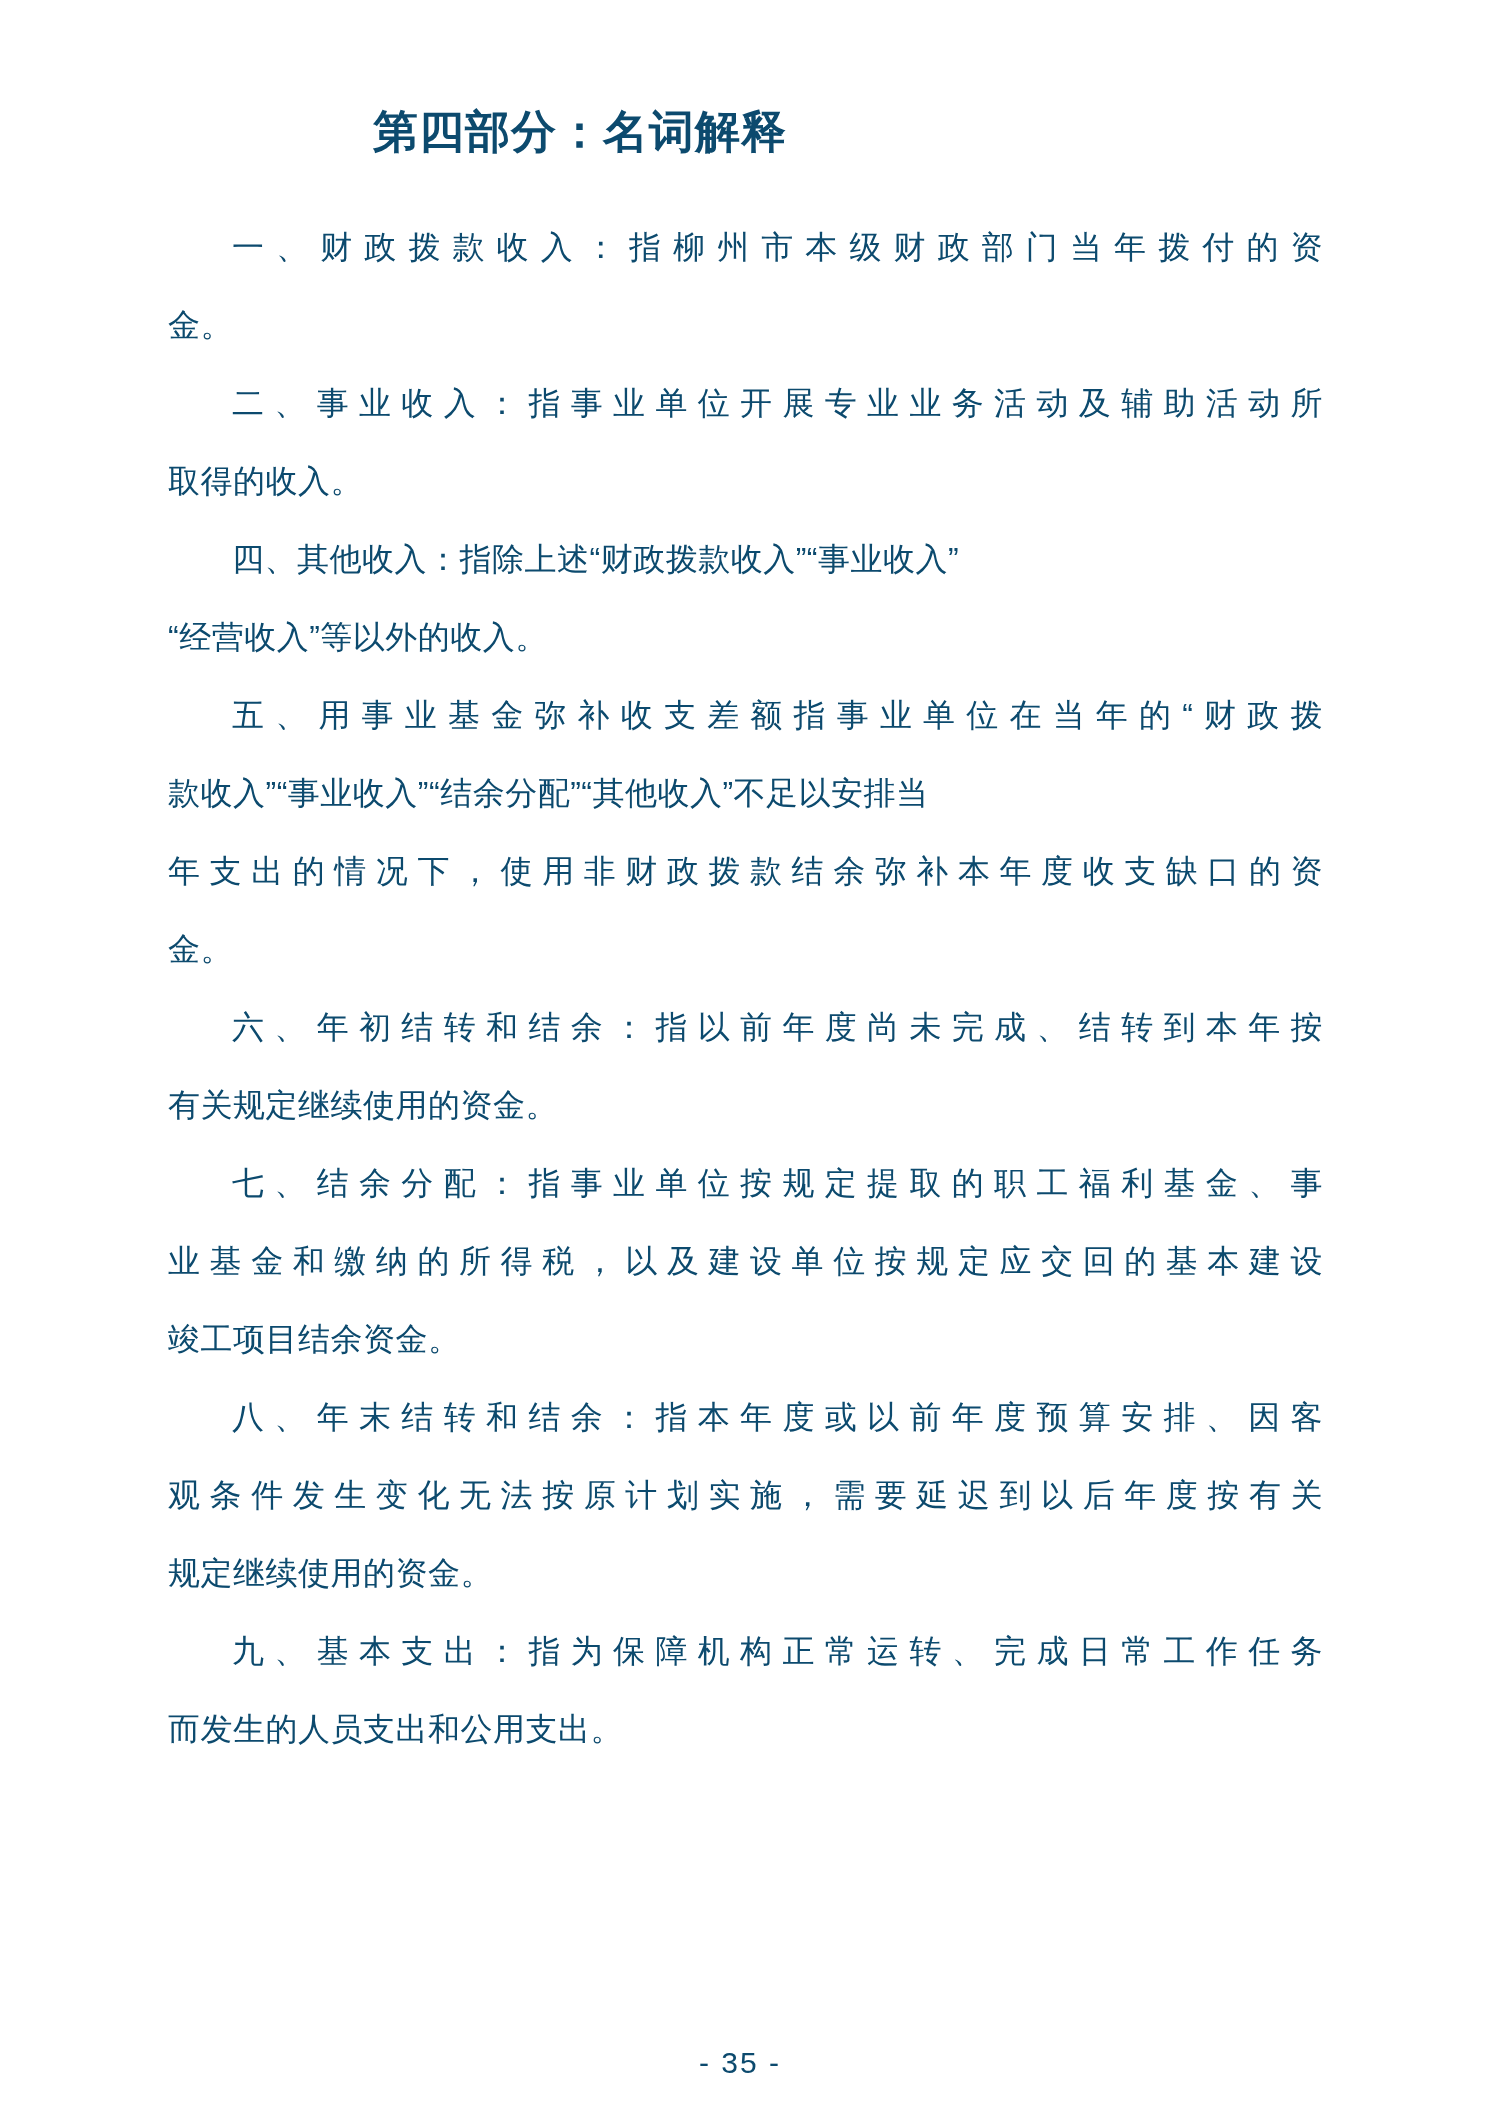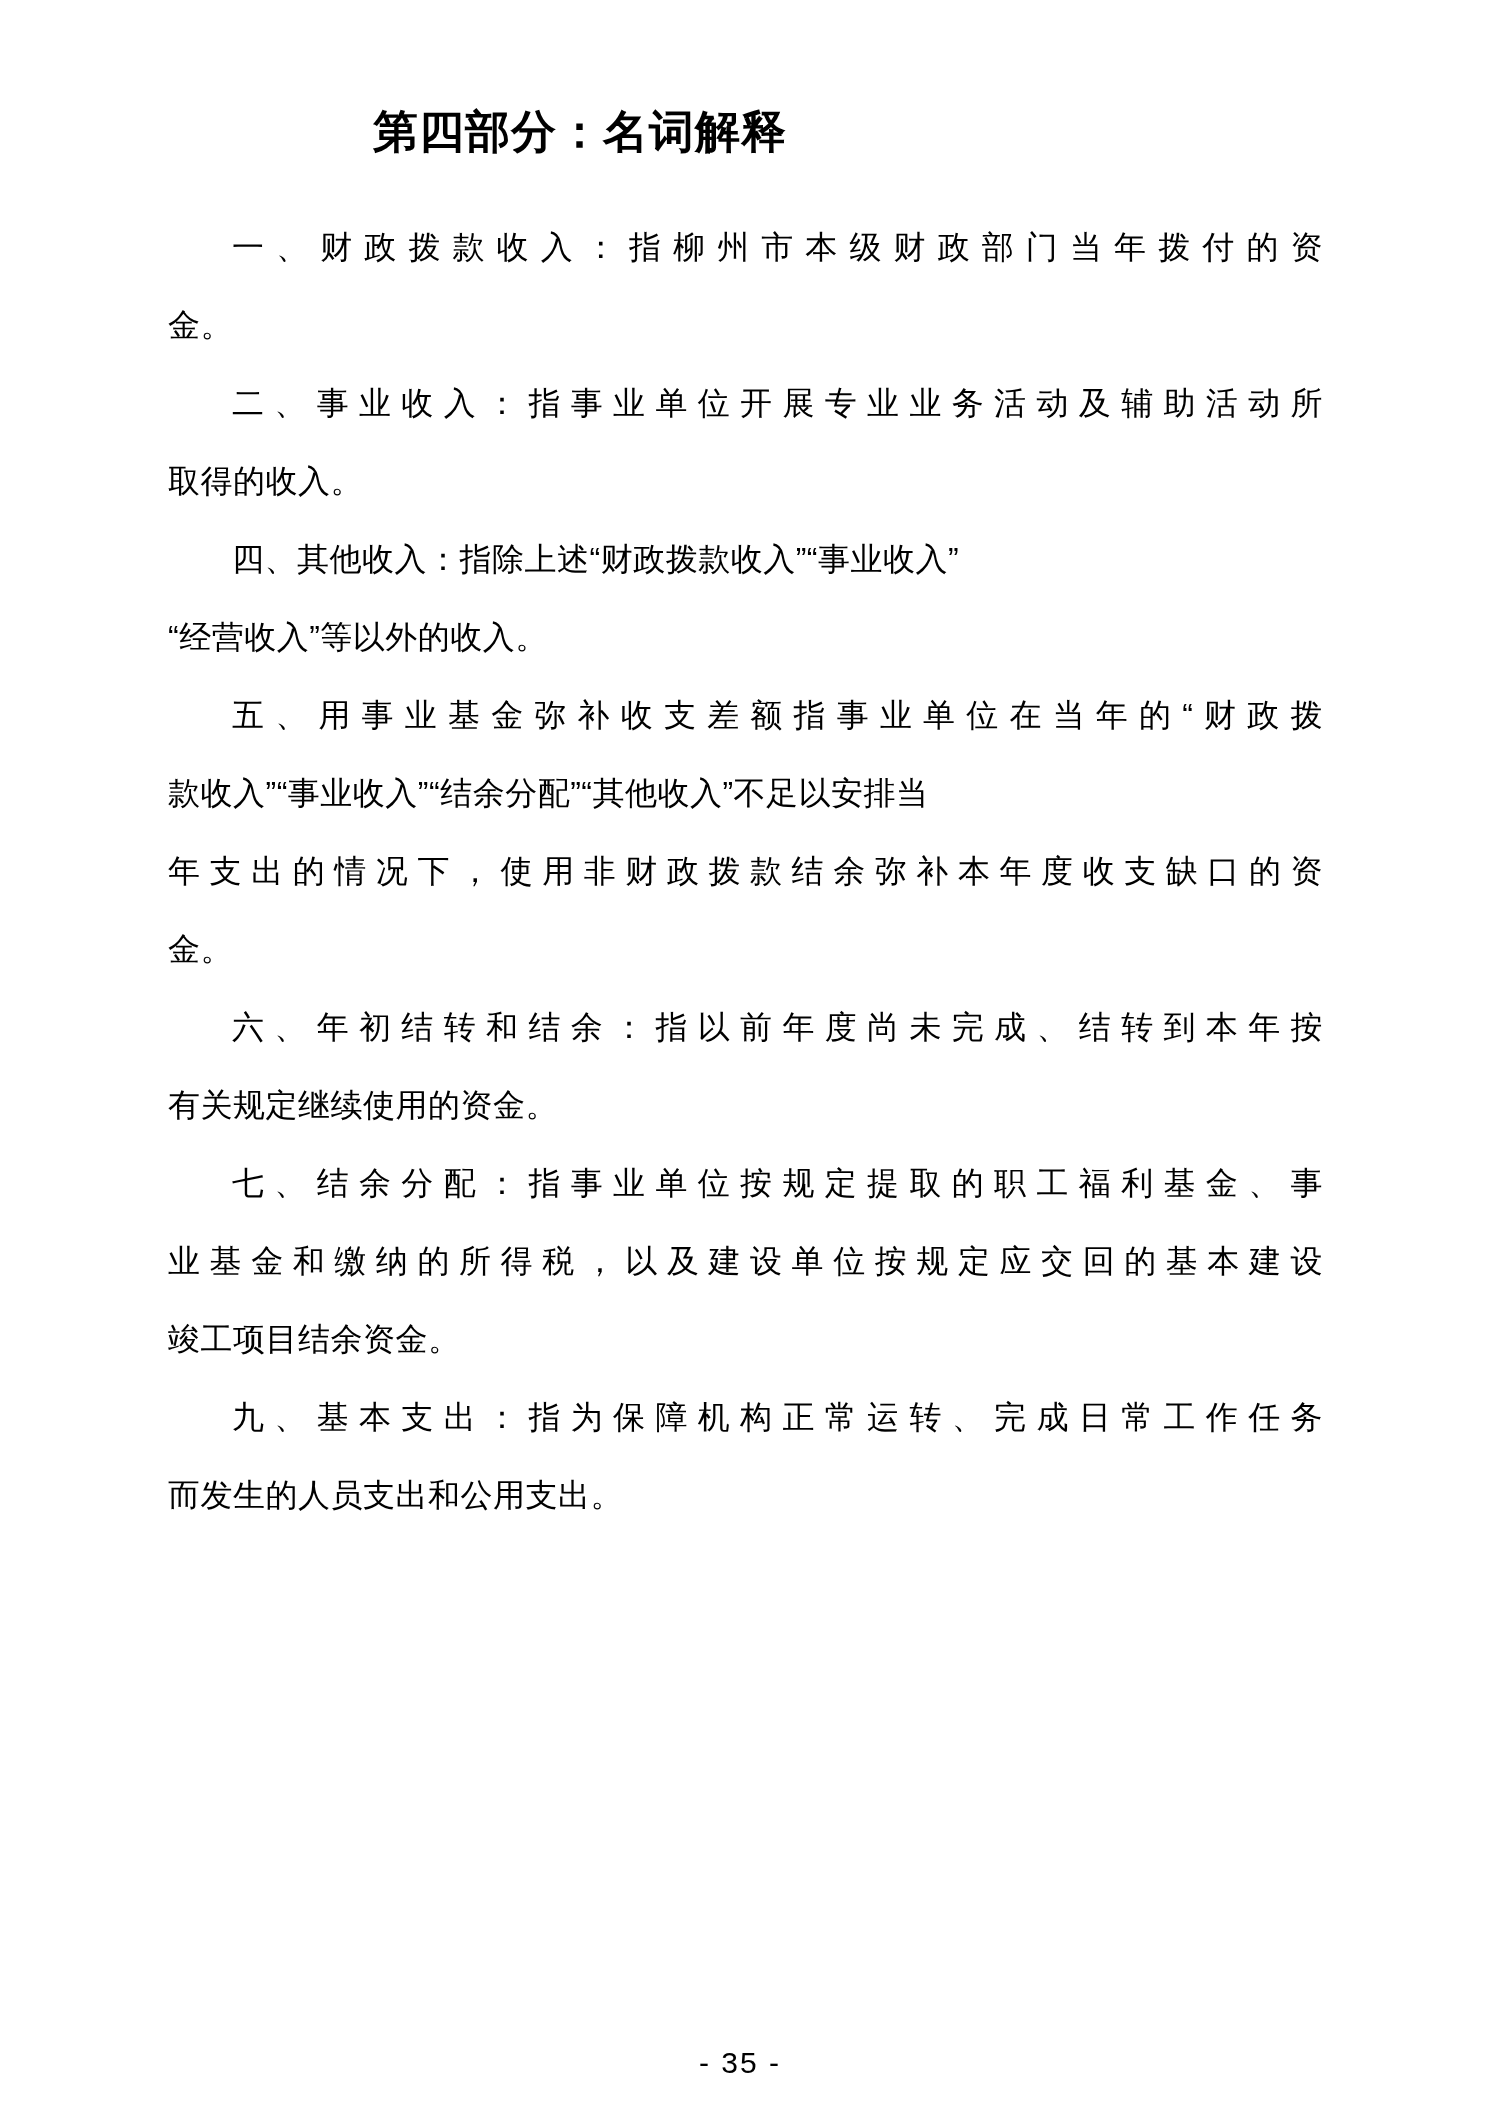--- a/index.html
+++ b/index.html
@@ -1,21 +1,21 @@
 <!DOCTYPE html>
 <html lang="zh"><head>
 <meta charset="utf-8">
 <style>
   html, body { margin: 0; padding: 0; background: #ffffff; }
   .page {
     position: relative;
     width: 1488px;
     height: 2104px;
     background: #ffffff;
-    color: #000000;
+    color: #0c4a6e;
     font-family: "Liberation Sans", sans-serif;
     overflow: hidden;
   }
   .content {
     position: absolute;
     left: 168px;
     right: 165px;
     top: 0;
   }
   .doc-title {
@@ -86,20 +86,25 @@
         <div class="line indent just">六、年初结转和结余：指以前年度尚未完成、结转到本年按</div>
         <div class="line">有关规定继续使用的资金。</div>
       </div>
 
       <div class="para">
         <div class="line indent just">七、结余分配：指事业单位按规定提取的职工福利基金、事</div>
         <div class="line just">业基金和缴纳的所得税，以及建设单位按规定应交回的基本建设</div>
         <div class="line">竣工项目结余资金。</div>
       </div>
 
+      <div class="para">
+        <div class="line indent just">八、年末结转和结余：指本年度或以前年度预算安排、因客</div>
+        <div class="line just">观条件发生变化无法按原计划实施，需要延迟到以后年度按有关</div>
+        <div class="line">规定继续使用的资金。</div>
+      </div>
 
       <div class="para">
         <div class="line indent just">九、基本支出：指为保障机构正常运转、完成日常工作任务</div>
         <div class="line">而发生的人员支出和公用支出。</div>
       </div>
 
     </div>
   </div>
 
   <div class="page-number">- 35 -</div>

